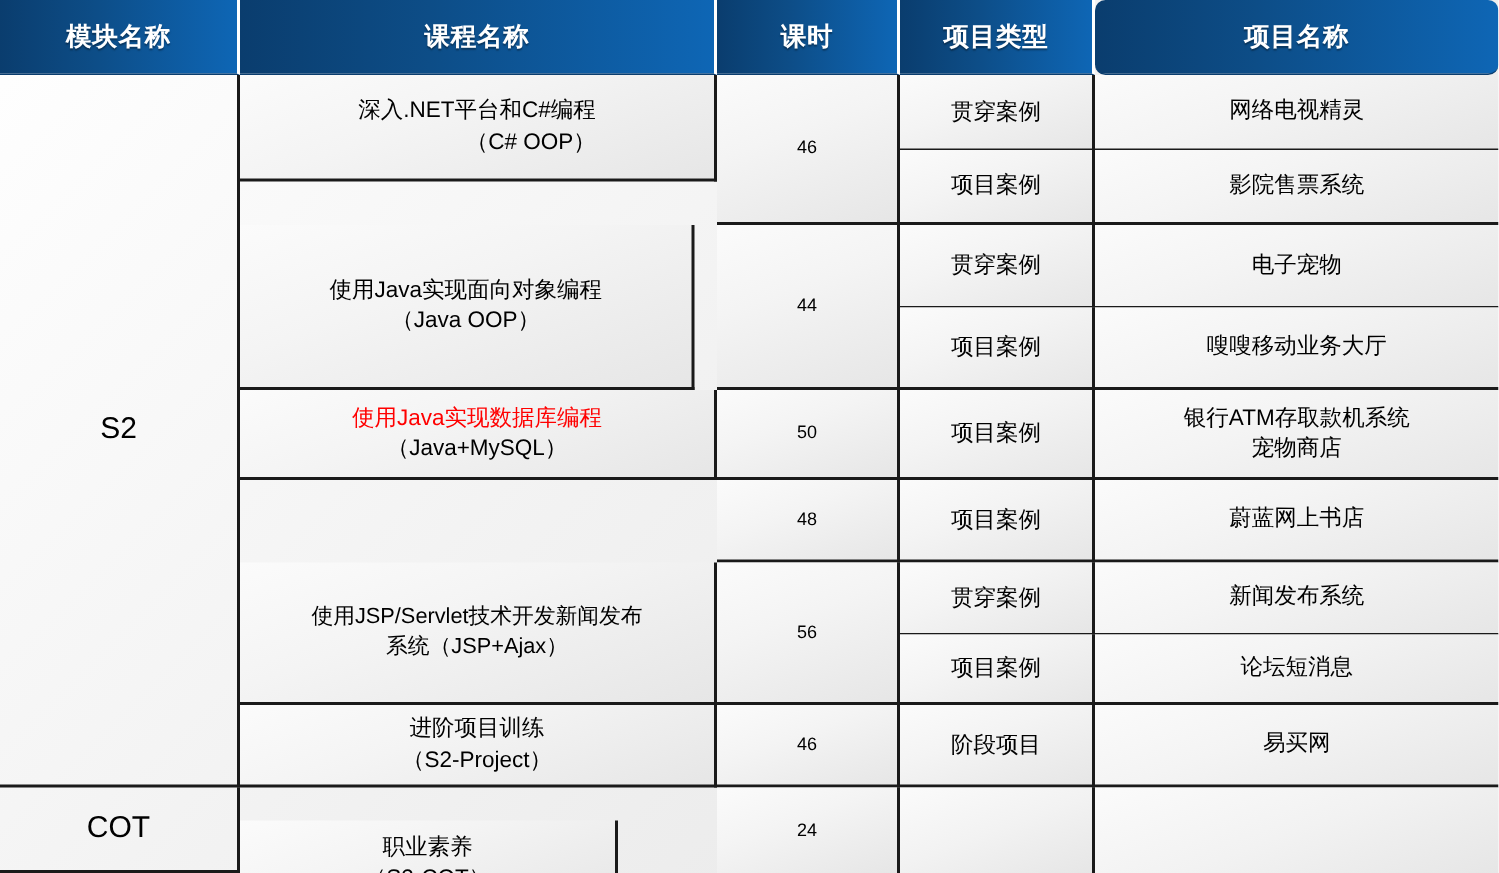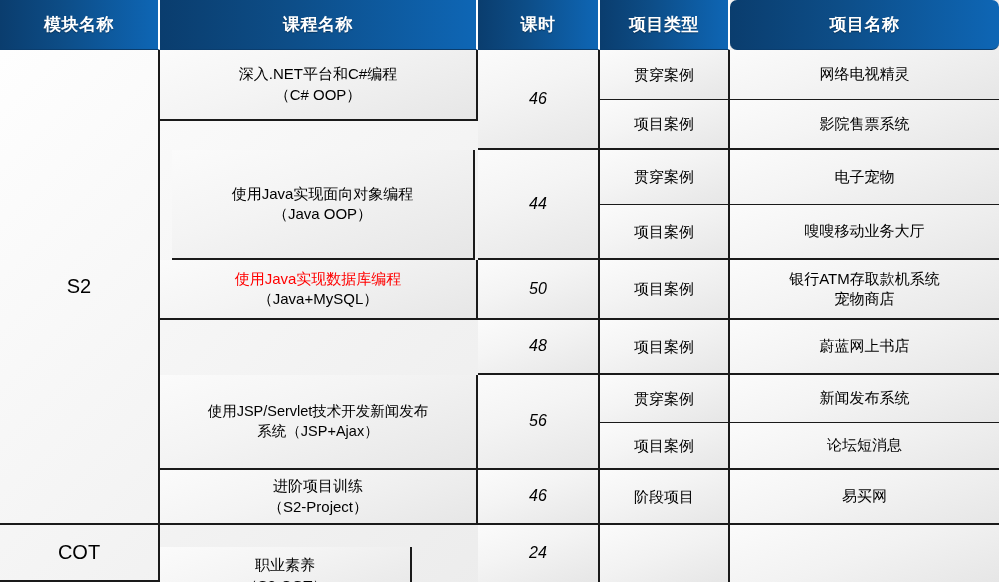--- a/index.html
+++ b/index.html
@@ -57,21 +57,21 @@
     font-size: 20px;
     background: transparent;
     border-bottom: 2px solid #1a1a1a;
   }
   .bcell.empty { background: linear-gradient(160deg, #fbfbfb 0%, #f2f2f2 50%, #e6e6e6 100%); }
 
   .txt { display: block; }
   .red { color: #ff0000; }
   .l2 { line-height: 1.34; }
   .small { font-size: 14.5px; }
-  .hours { font-size: 16px; font-style: italic; }
+  .hours { font-size: 12px; }
 </style>
 </head>
 <body>
 
 <div id="sheet">
     <div class="cell hcell" style="left: 0px; top: 0px; width: 160px; height: 50px;">
       <span class="htxt">模块名称</span>
     </div>
     <div class="cell hcell" style="left: 160px; top: 0px; width: 318px; height: 50px;">
       <span class="htxt">课程名称</span>
@@ -84,21 +84,21 @@
     </div>
     <div class="cell hcell last" style="left: 730px; top: 0px; width: 269px; height: 50px; border-radius: 7px;">
       <span class="htxt">项目名称</span>
     </div>
     <div class="cell bcell modlabel" style="left: 0px; top: 50px; width: 160px; height: 475px;">
       <span class="txt">S2</span>
     </div>
     <div class="cell bcell modlabel nbb" style="left: 0px; top: 525px; width: 160px; height: 57px;">
       <span class="txt">COT</span>
     </div>
-    <div class="cell bcell" style="left: 160px; top: 50px; width: 318px; height: 71px;">
+    <div class="cell bcell" style="left: 160px; top: 50px; width: 318px; height: 71px; text-align: right;">
       <div class="txt l2">
         <span class="txt">深入.NET平台和C#编程</span>
         <span class="txt">（C# OOP）</span>
       </div>
     </div>
     <div class="cell bcell hours" style="left: 478px; top: 50px; width: 122px; height: 100px;">
       <span class="txt">46</span>
     </div>
     <div class="cell bcell thinb" style="left: 600px; top: 50px; width: 130px; height: 50px;">
       <span class="txt">贯穿案例</span>
@@ -109,21 +109,21 @@
       </div>
     </div>
     <div class="cell bcell" style="left: 600px; top: 100px; width: 130px; height: 50px;">
       <span class="txt">项目案例</span>
     </div>
     <div class="cell bcell nbr" style="left: 730px; top: 100px; width: 269px; height: 50px;">
       <div class="txt l2">
         <span class="txt">影院售票系统</span>
       </div>
     </div>
-    <div class="cell bcell" style="left: 172px; top: 150px; width: 303px; height: 110px;">
+    <div class="cell bcell" style="left: 160px; top: 150px; width: 303px; height: 110px;">
       <div class="txt l2">
         <span class="txt">使用Java实现面向对象编程</span>
         <span class="txt">（Java OOP）</span>
       </div>
     </div>
     <div class="cell bcell hours" style="left: 478px; top: 150px; width: 122px; height: 110px;">
       <span class="txt">44</span>
     </div>
     <div class="cell bcell thinb" style="left: 600px; top: 150px; width: 130px; height: 55px;">
       <span class="txt">贯穿案例</span>

